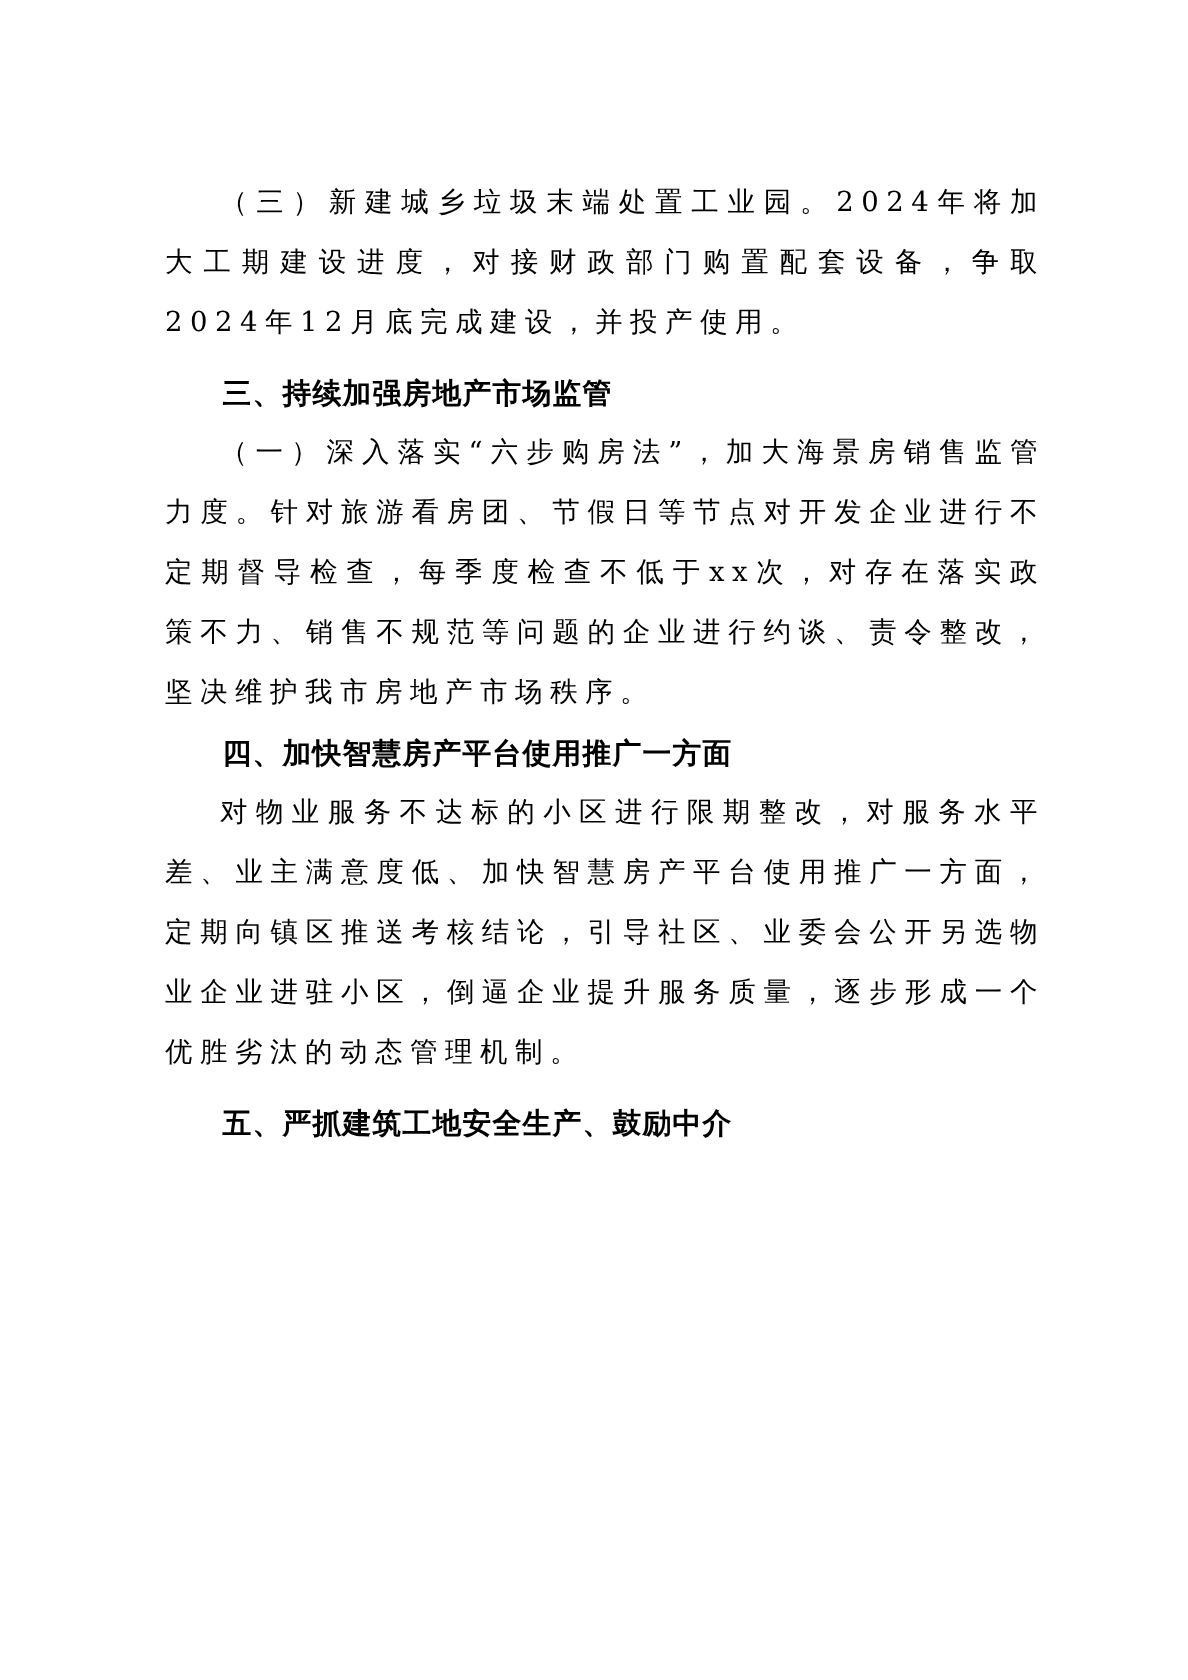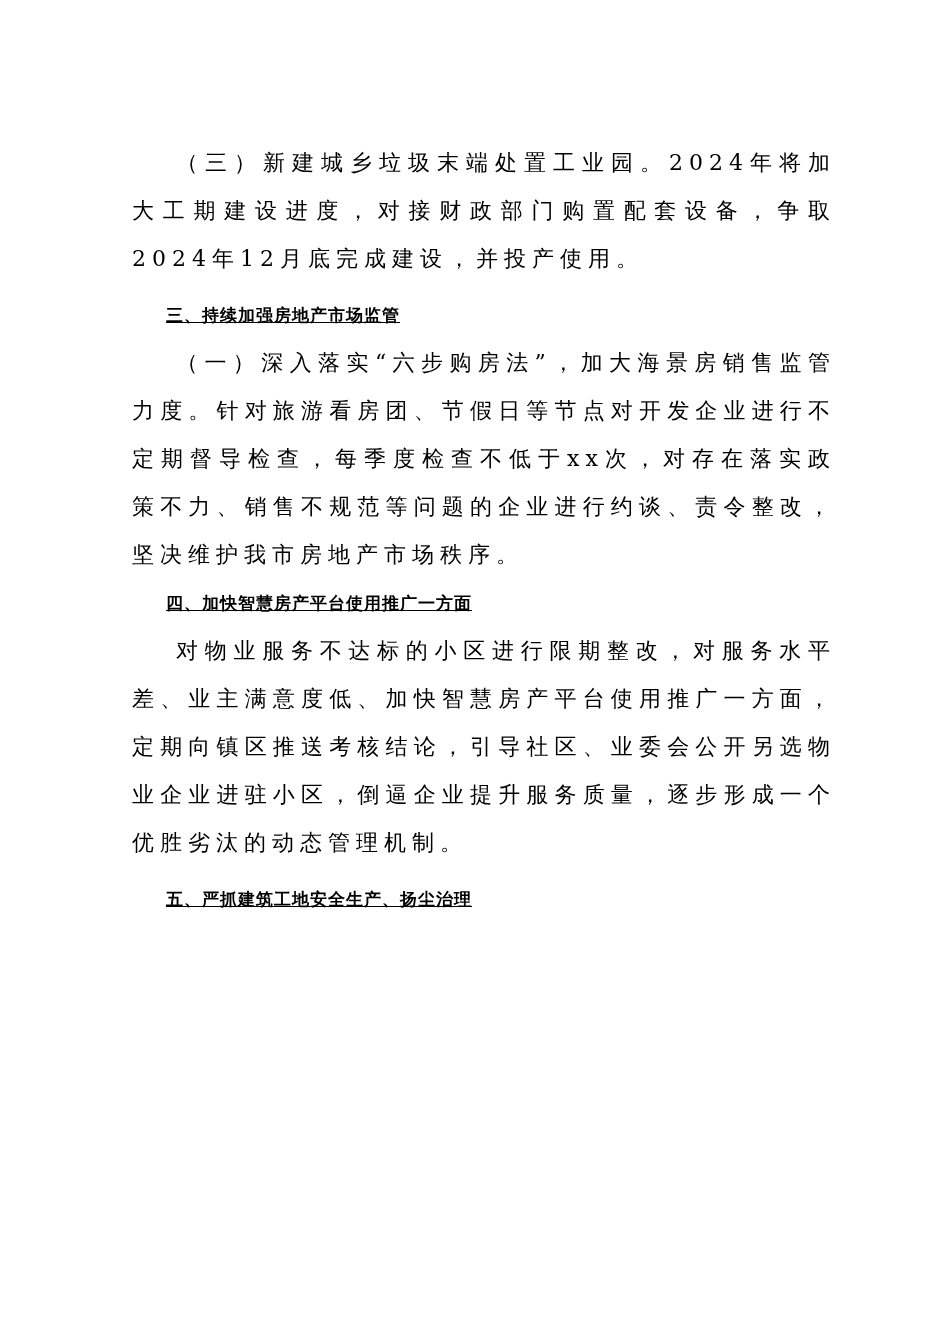--- a/index.html
+++ b/index.html
@@ -3,26 +3,26 @@
 <meta charset="utf-8">
 <style>
   html, body { margin: 0; padding: 0; background: #ffffff; }
   body { width: 950px; height: 1344px; position: relative; overflow: hidden; }
   .page {
     position: absolute; left: 120px; top: 139px; width: 704px;
     font-family: "DejaVu Serif", "Liberation Serif", serif;
     color: #000; font-size: 22px; line-height: 48px; margin-left: 12px;
   }
   .para { margin: 0; text-align: justify; text-indent: 2em; letter-spacing: 6px; }
-  .heading { margin: 0; text-indent: 2em; font-family: "DejaVu Sans", "Liberation Sans", sans-serif; font-size: 17px; letter-spacing: 1px; font-weight: bold; text-decoration: underline; }
+  .heading { margin: 0; text-indent: 2em; font-family: "DejaVu Sans", "Liberation Sans", sans-serif; font-size: 23px; letter-spacing: 1px; font-weight: bold; }
   .h-gap { margin-top: 8px; }
 </style>
 </head>
 <body>
 
 <div class="page">
   <p class="para">（三）新建城乡垃圾末端处置工业园。2024年将加大工期建设进度，对接财政部门购置配套设备，争取2024年12月底完成建设，并投产使用。</p>
   <p class="heading h-gap">三、持续加强房地产市场监管</p>
   <p class="para">（一）深入落实“六步购房法”，加大海景房销售监管力度。针对旅游看房团、节假日等节点对开发企业进行不定期督导检查，每季度检查不低于xx次，对存在落实政策不力、销售不规范等问题的企业进行约谈、责令整改，坚决维护我市房地产市场秩序。</p>
   <p class="heading">四、加快智慧房产平台使用推广一方面</p>
   <p class="para">对物业服务不达标的小区进行限期整改，对服务水平差、业主满意度低、加快智慧房产平台使用推广一方面，定期向镇区推送考核结论，引导社区、业委会公开另选物业企业进驻小区，倒逼企业提升服务质量，逐步形成一个优胜劣汰的动态管理机制。</p>
-  <p class="heading h-gap">五、严抓建筑工地安全生产、扬尘治理</p>
+  <p class="heading h-gap">五、严抓建筑工地安全生产、鼓励中介</p>
 </div>
 
 </body></html>

